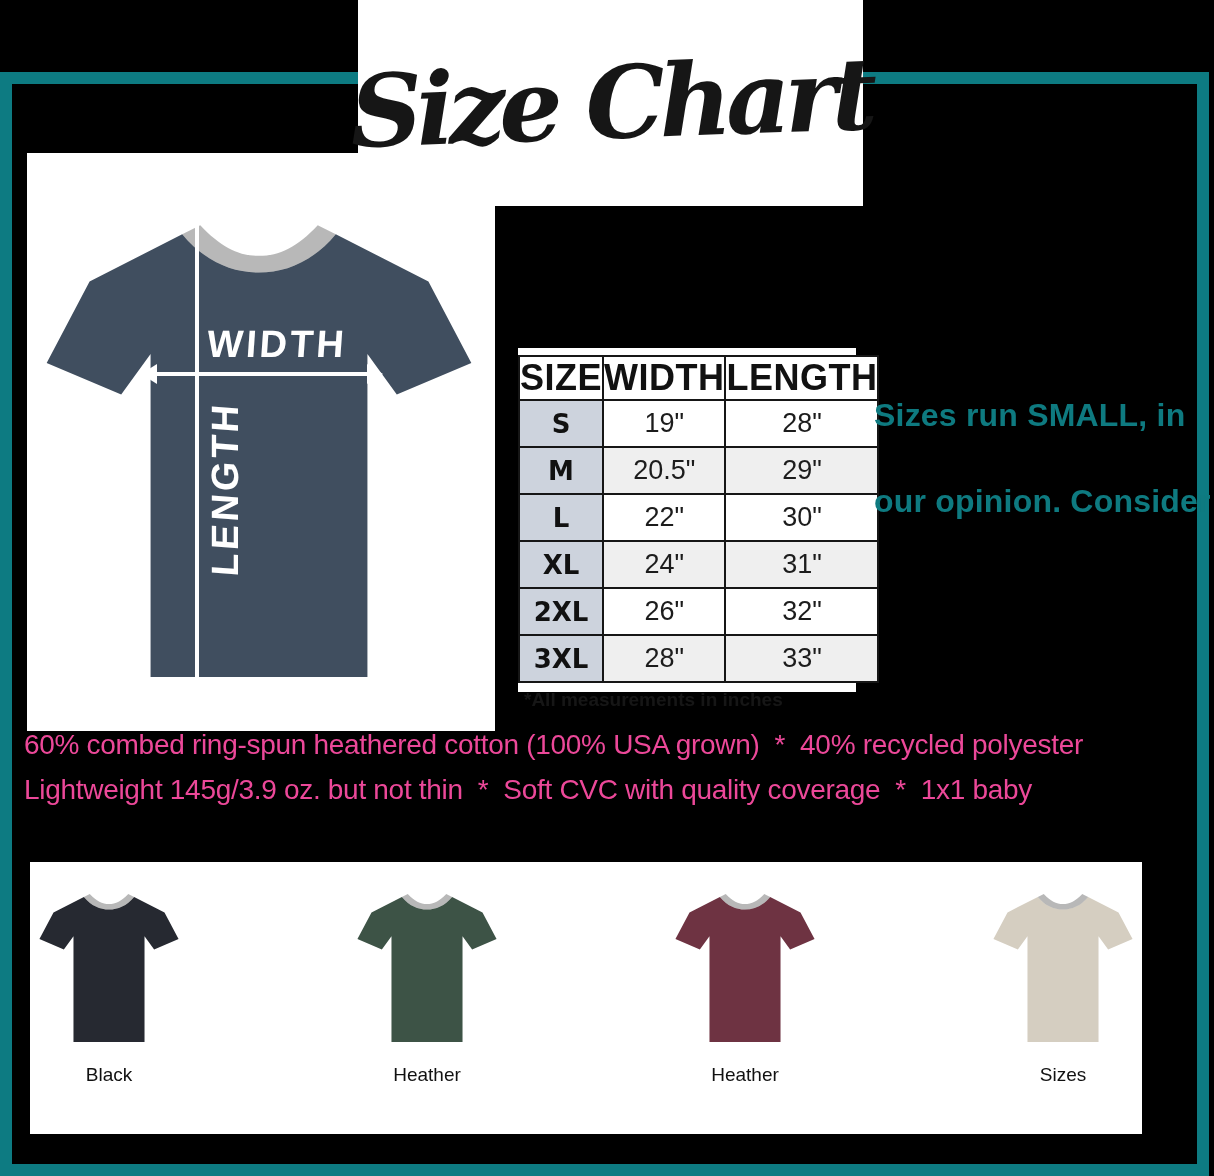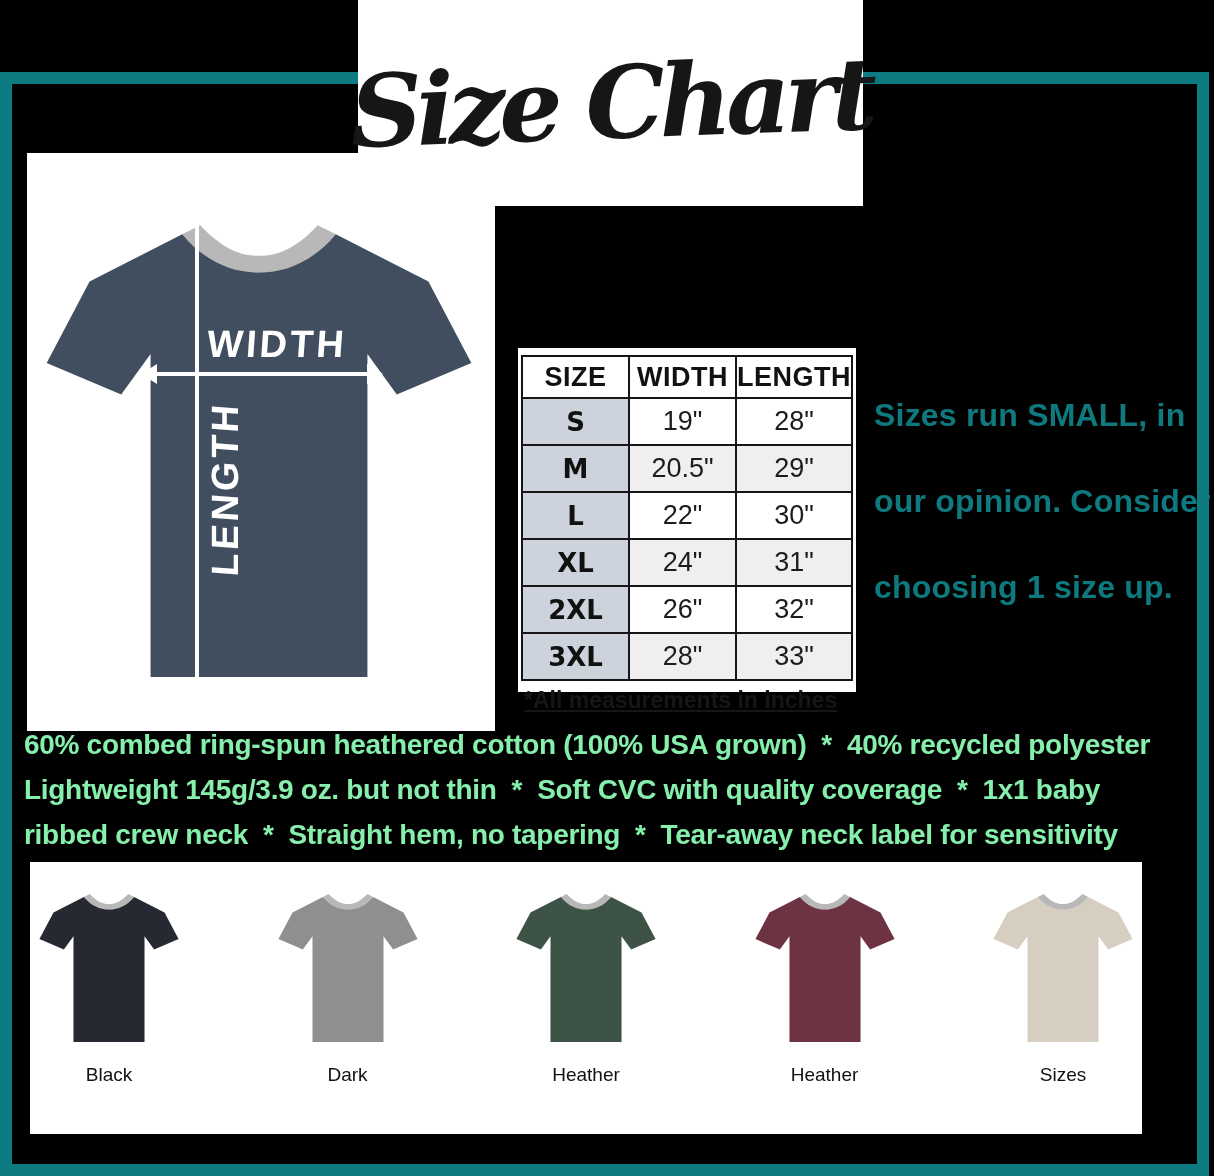--- a/index.html
+++ b/index.html
@@ -34,31 +34,31 @@
     position:absolute;z-index:5;color:#fff;font-weight:800;font-size:38px;
     letter-spacing:3px;text-align:center;width:160px;height:42px;line-height:42px;
     font-family:"Liberation Sans",sans-serif;transform:skewX(-4deg);
   }
   .width-label{left:170px;top:170px;}
   .length-label{left:118px;top:322px;transform:rotate(-90deg) skewX(-4deg);}
   
   .table-box{left:518px;top:348px;width:338px;height:344px;z-index:2;padding:0;}
   table.size-table{border-collapse:collapse;margin:7px auto 0 auto;}
   .size-table th,.size-table td{border:2.5px solid #161616;text-align:center;padding:0;}
-  .size-table th{width:105px;height:40px;font-size:27px;font-weight:800;color:#111;background:#fff;letter-spacing:.5px;}
+  .size-table th{width:105px;height:40px;font-size:36px;font-weight:800;color:#111;background:#fff;letter-spacing:.5px;}
   .size-table td{height:45px;font-size:27px;color:#1c1c1c;background:#fff;}
   .size-table td.size-cell{background:#cdd3dd;font-family:"DejaVu Sans",sans-serif;font-weight:700;font-size:26px;color:#111;}
   .size-table tr.alt td:not(.size-cell){background:#efefef;}
-  .footnote{margin:6px 0 7px 6px;font-size:23px;font-weight:700;color:#161616;text-align:left;text-decoration:underline;}
+  .footnote{margin:6px 0 7px 6px;font-size:19px;font-weight:700;color:#161616;text-align:left;}
   
   .note-block{position:absolute;left:874px;top:352px;width:300px;z-index:2;}
   .note-line{color:#0e7a80;font-weight:800;font-size:32px;line-height:45px;letter-spacing:.2px;white-space:nowrap;margin-top:41px;}
   
   .desc-block{position:absolute;left:24px;top:722px;width:1170px;z-index:2;}
-  .desc-line{color:#86efac;font-weight:700;font-size:28px;line-height:45px;letter-spacing:-.3px;white-space:pre-wrap;}
+  .desc-line{color:#ec4899;font-weight:400;font-size:28px;line-height:45px;letter-spacing:-.3px;white-space:pre-wrap;}
   
   .shirts-box{left:30px;top:862px;width:1112px;height:272px;z-index:2;overflow:hidden;display:flex;flex-direction:row;justify-content:space-between;}
   .shirt-cell{width:158px;display:flex;flex-direction:column;align-items:center;}
   .tee-small{width:148px;height:166px;margin-top:20px;}
   .shirt-label{margin-top:16px;font-size:19px;color:#111;text-align:center;white-space:nowrap;}
   .hidden-defs{position:absolute;width:0;height:0;overflow:hidden;}
 </style>
 </head>
 <body>
 
@@ -133,41 +133,33 @@
         <td>33"</td>
       </tr>
     </tbody>
       </table>
     <div class="footnote">*All measurements in inches</div>
   </div>
 
   <div class="note-block">
     <div class="note-line">Sizes run SMALL, in</div>
     <div class="note-line">our opinion. Consider</div>
-    <div class="note-line">choosing 1 size up.</div>
   </div>
 
   <div class="desc-block">
     <div class="desc-line">60% combed ring-spun heathered cotton (100% USA grown)  *  40% recycled polyester</div>
     <div class="desc-line">Lightweight 145g/3.9 oz. but not thin  *  Soft CVC with quality coverage  *  1x1 baby</div>
-    <div class="desc-line">ribbed crew neck  *  Straight hem, no tapering  *  Tear-away neck label for sensitivity</div>
   </div>
 
   <div class="panel shirts-box">
     <div class="shirt-cell">
       <svg class="tee-small" viewBox="0 0 100 112" style="color: rgb(38, 41, 49);">
           <use href="#tee"></use>
         </svg>
       <div class="shirt-label">Black</div>
-    </div>
-    <div class="shirt-cell">
-      <svg class="tee-small" viewBox="0 0 100 112" style="color: rgb(143, 143, 143);">
-          <use href="#tee"></use>
-        </svg>
-      <div class="shirt-label">Dark</div>
     </div>
     <div class="shirt-cell">
       <svg class="tee-small" viewBox="0 0 100 112" style="color: rgb(61, 83, 70);">
           <use href="#tee"></use>
         </svg>
       <div class="shirt-label">Heather</div>
     </div>
     <div class="shirt-cell">
       <svg class="tee-small" viewBox="0 0 100 112" style="color: rgb(110, 51, 66);">
           <use href="#tee"></use>

